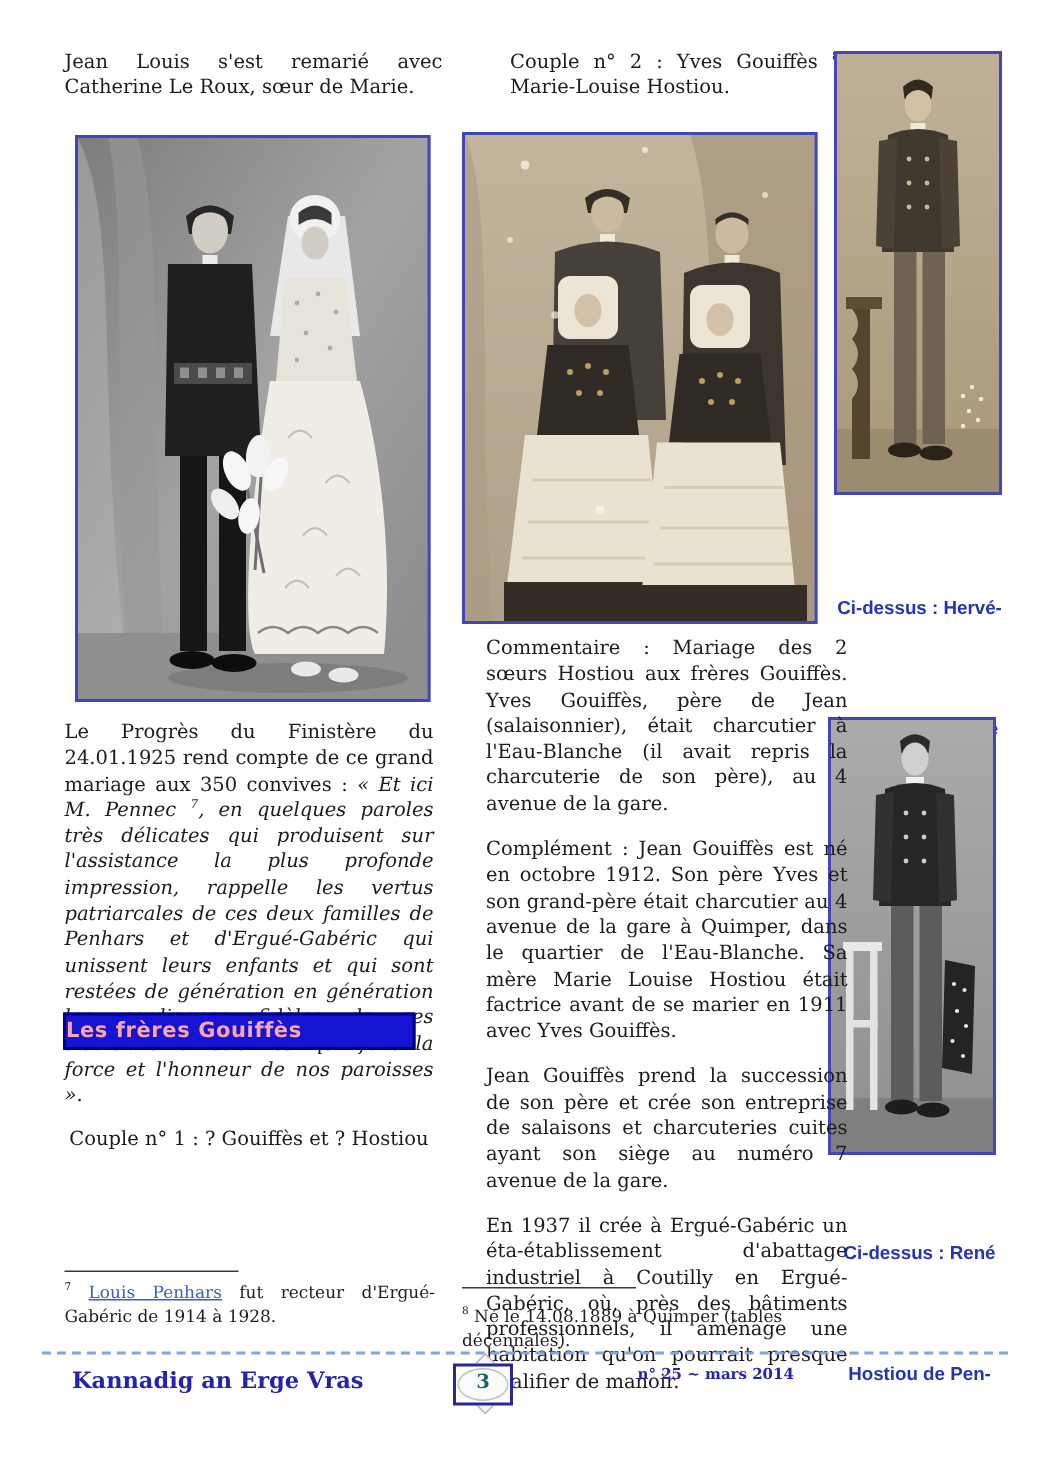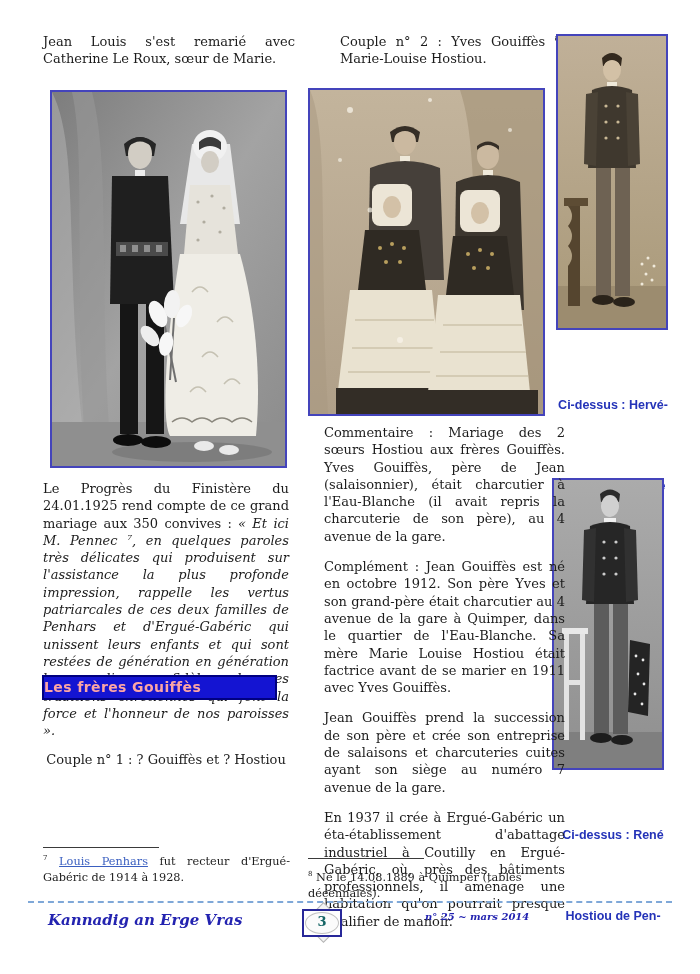--- a/index.html
+++ b/index.html
@@ -16,21 +16,21 @@
           font-family:"DejaVu Sans", sans-serif;font-weight:bold;font-size:14px;line-height:21px;
           letter-spacing:0.4px;}
   .fnsep{position:absolute;width:116px;border-top:1px solid #3a3a3a;height:0;}
   .footnote{position:absolute;font-size:11.3px;line-height:15.5px;text-align:justify;}
   .fnlink{color:#3a5fc0;text-decoration:underline;cursor:pointer;}
   .caption{position:absolute;width:136px;text-align:center;font-family:"Liberation Sans", sans-serif;
            font-weight:bold;color:#2433b8;font-size:12.5px;line-height:27px;white-space:pre-wrap;}
   .dashedline{position:absolute;left:28px;top:901px;width:644px;height:0;
               border-top:2px dashed #7fa8d8;}
   .footer-text{position:absolute;font-weight:bold;color:#2323b0;font-size:15px;
-               font-family:"DejaVu Serif", serif;font-style:italic;}
+               font-family:"DejaVu Serif", serif;}
   
   .badge{position:absolute;left:302px;top:905px;width:40px;height:33px;}
   .badge .diamond{position:absolute;left:7px;top:3px;width:27px;height:27px;
                   transform:rotate(45deg);border:1px solid #b5b5b5;background:#f4f4f4;}
   .badge .rect{position:absolute;left:0;top:4px;width:36px;height:24px;
                border:2px solid #282899;background:#ffffff;}
   .badge .oval{position:absolute;left:3px;top:7px;width:32px;height:20px;
                border:1px solid #c2c2c2;border-radius:50%;background:#fbfbfb;}
   .badge .num{position:absolute;left:0;top:6px;width:40px;height:22px;line-height:22px;
               text-align:center;color:#166565;font-weight:bold;font-size:13px;}

